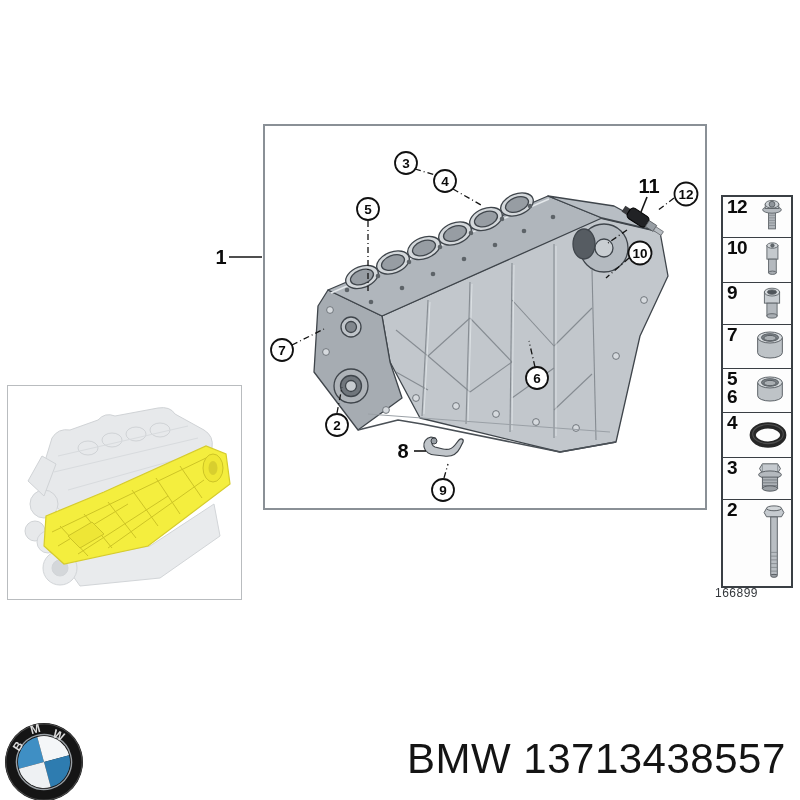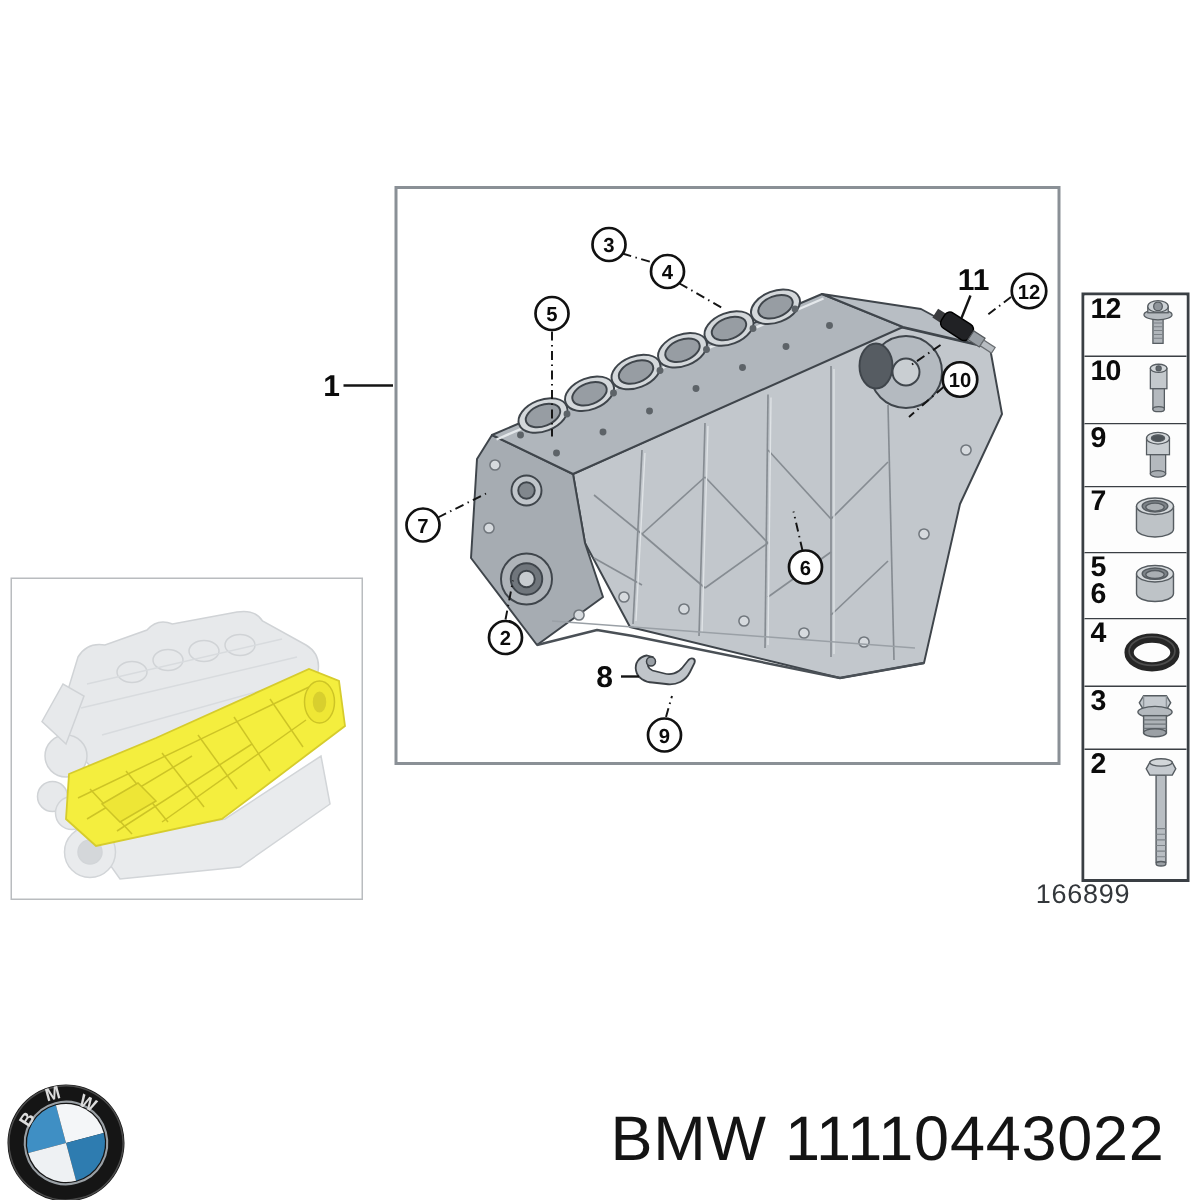--- a/index.html
+++ b/index.html
@@ -25,22 +25,22 @@
     overflow:hidden;background:#fdfdfd;
   }
   .panel-cell:last-child{border-bottom:none;}
   .cell-label{
     position:absolute;left:4px;top:1px;font-weight:bold;font-size:19px;
     line-height:0.95;color:#0b0b0b;letter-spacing:-0.5px;
   }
   .cell-label span{display:block;}
   .cell-icon{position:absolute;right:2px;top:50%;transform:translateY(-50%);}
   #drawing-number{
-    left:680px;top:586px;width:84px;text-align:center;
-    font-size:18px;color:#33373b;letter-spacing:0.5px;
+    left:715px;top:586px;width:84px;
+    font-size:12px;color:#33373b;letter-spacing:0.5px;
   }
   
   #thumb-box{
     left:7px;top:385px;width:235px;height:215px;
     border:1px solid #b9bcbf;box-sizing:border-box;background:#fff;
   }
   
   #footer-title{
     left:407px;top:735px;font-size:42px;color:#141414;
     white-space:nowrap;letter-spacing:0.5px;
@@ -413,13 +413,13 @@
       <path d="M44,44 L18,44 A26,26 0 0 0 44,70 Z" fill="#eef1f3"></path>
       <g fill="#dcdcdc" font-size="12" font-weight="bold" text-anchor="middle">
         <text x="23" y="26" transform="rotate(-42 23 22)">B</text>
         <text x="44" y="14">M</text>
         <text x="65" y="26" transform="rotate(42 65 22)">W</text>
       </g>
     </g>
   </svg>
 </div>
 
-<div class="abs" id="footer-title">BMW 11110443022</div>
+<div class="abs" id="footer-title">BMW 13713438557</div>
 
 </body></html>

